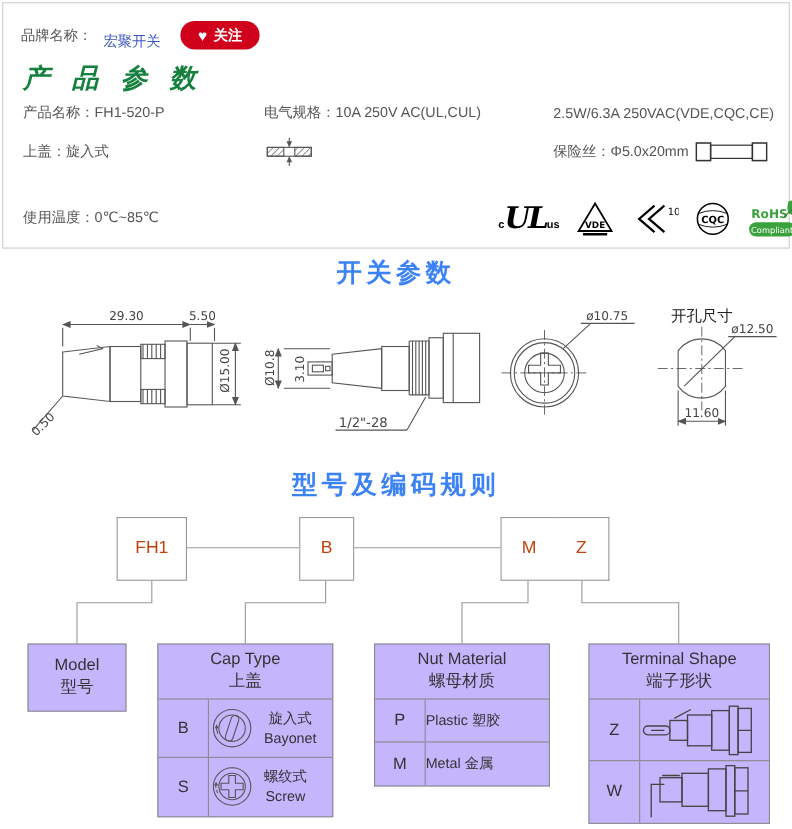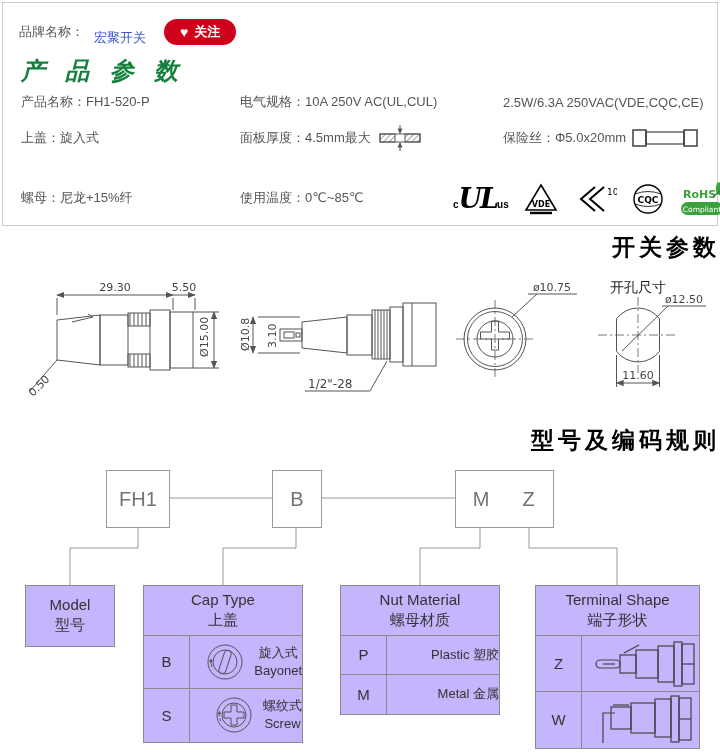--- a/index.html
+++ b/index.html
@@ -14,36 +14,36 @@
   #follow-btn .heart{font-size:14px;line-height:1;}
   #pp-title{position:absolute;left:18px;top:52px;font-family:"DejaVu Serif","Liberation Serif",serif;
             font-style:italic;font-weight:bold;font-size:24px;letter-spacing:6px;color:#15803d;}
   .param-row{position:absolute;left:18px;width:684px;display:grid;grid-template-columns:219px 263px 1fr;
              font-size:13px;color:#555;align-items:center;}
   .pcell{display:flex;align-items:center;gap:6px;white-space:nowrap;}
   #certs{position:absolute;left:450px;top:178px;display:flex;align-items:center;gap:14px;}
   .cert-ul{display:flex;align-items:flex-end;color:#000;font-size:10px;font-weight:bold;}
   .cert-ul b{font-family:"DejaVu Serif",serif;font-style:italic;font-size:27px;line-height:0.8;letter-spacing:-2px;}
   
-  .big-head{position:absolute;left:0;width:720px;text-align:right;font-size:23px;font-weight:bold;
-            color:#000000;letter-spacing:4px;}
+  .big-head{position:absolute;left:0;width:720px;text-align:center;font-size:23px;font-weight:bold;
+            color:#3b82f6;letter-spacing:4px;}
   
   #drawings{position:absolute;left:0;top:265px;}
   
   #flow-lines{position:absolute;left:0;top:460px;}
   .code-box{position:absolute;border:1px solid #999;background:#fff;display:flex;align-items:center;
-            justify-content:center;font-size:20px;color:#737373;}
+            justify-content:center;font-size:16px;color:#c2410c;}
   .ftable{position:absolute;border:1px solid #8a8a8a;background:#c4b5fd;box-sizing:border-box;color:#333;}
   .ft-head{border-bottom:1px solid #8a8a8a;text-align:center;font-size:15px;padding:4px 0;line-height:1.35;}
   .ft-head.noline{border-bottom:none;}
   .ft-row{display:flex;border-bottom:1px solid #8a8a8a;box-sizing:border-box;}
   .ft-row:last-child{border-bottom:none;}
   .ft-code{width:45px;min-width:45px;border-right:1px solid #8a8a8a;display:flex;align-items:center;
            justify-content:center;font-size:15px;}
-  .ft-content{flex:1;display:flex;align-items:center;justify-content:flex-end;gap:8px;font-size:13px;}
+  .ft-content{flex:1;display:flex;align-items:center;justify-content:flex-start;gap:8px;font-size:13px;}
   .two-line{display:flex;flex-direction:column;line-height:1.35;text-align:center;}
   svg text{font-family:"DejaVu Sans","Liberation Sans",sans-serif;}
 </style>
 </head>
 <body>
 
 <div id="page">
 
   <div id="top-box">
     <div id="brand-row">
@@ -59,21 +59,20 @@
 
     <div class="param-row" style="top:90px;">
       <div class="pcell">产品名称：FH1-520-P</div>
       <div class="pcell">电气规格：10A 250V AC(UL,CUL)</div>
       <div class="pcell">2.5W/6.3A 250VAC(VDE,CQC,CE)</div>
     </div>
 
     <div class="param-row" style="top:122px;">
       <div class="pcell">上盖：旋入式</div>
       <div class="pcell">
-        <span>面板厚度：4.5mm最大</span>
         <svg width="46" height="26" viewBox="0 0 46 26">
           <defs>
             <pattern id="hatch" width="4" height="4" patternUnits="userSpaceOnUse" patternTransform="rotate(45)">
               <line x1="0" y1="0" x2="0" y2="4" stroke="#555" stroke-width="1.1"></line>
             </pattern>
           </defs>
           <rect x="3" y="9" width="40" height="8" fill="none" stroke="#555" stroke-width="1"></rect>
           <rect x="3" y="9" width="15" height="8" fill="url(#hatch)" stroke="#555" stroke-width="1"></rect>
           <rect x="28" y="9" width="15" height="8" fill="url(#hatch)" stroke="#555" stroke-width="1"></rect>
           <line x1="23" y1="0" x2="23" y2="8" stroke="#555" stroke-width="1"></line>
@@ -87,21 +86,20 @@
         <svg width="66" height="20" viewBox="0 0 66 20">
           <rect x="1" y="2" width="13" height="16" fill="none" stroke="#333" stroke-width="1.4"></rect>
           <rect x="52" y="2" width="13" height="16" fill="none" stroke="#333" stroke-width="1.4"></rect>
           <rect x="14" y="4" width="38" height="12" fill="none" stroke="#333" stroke-width="1.1"></rect>
         </svg>
       </div>
     </div>
 
 
     <div class="param-row" style="top:186px;">
-      <div class="pcell">螺母：尼龙+15%纤</div>
       <div class="pcell">使用温度：0℃~85℃</div>
       <div class="pcell"></div>
     </div>
 
     <div id="certs">
       <span class="cert-ul">
         <span>c</span>
           <b>UL</b>
           <span>us</span>
       </span>

